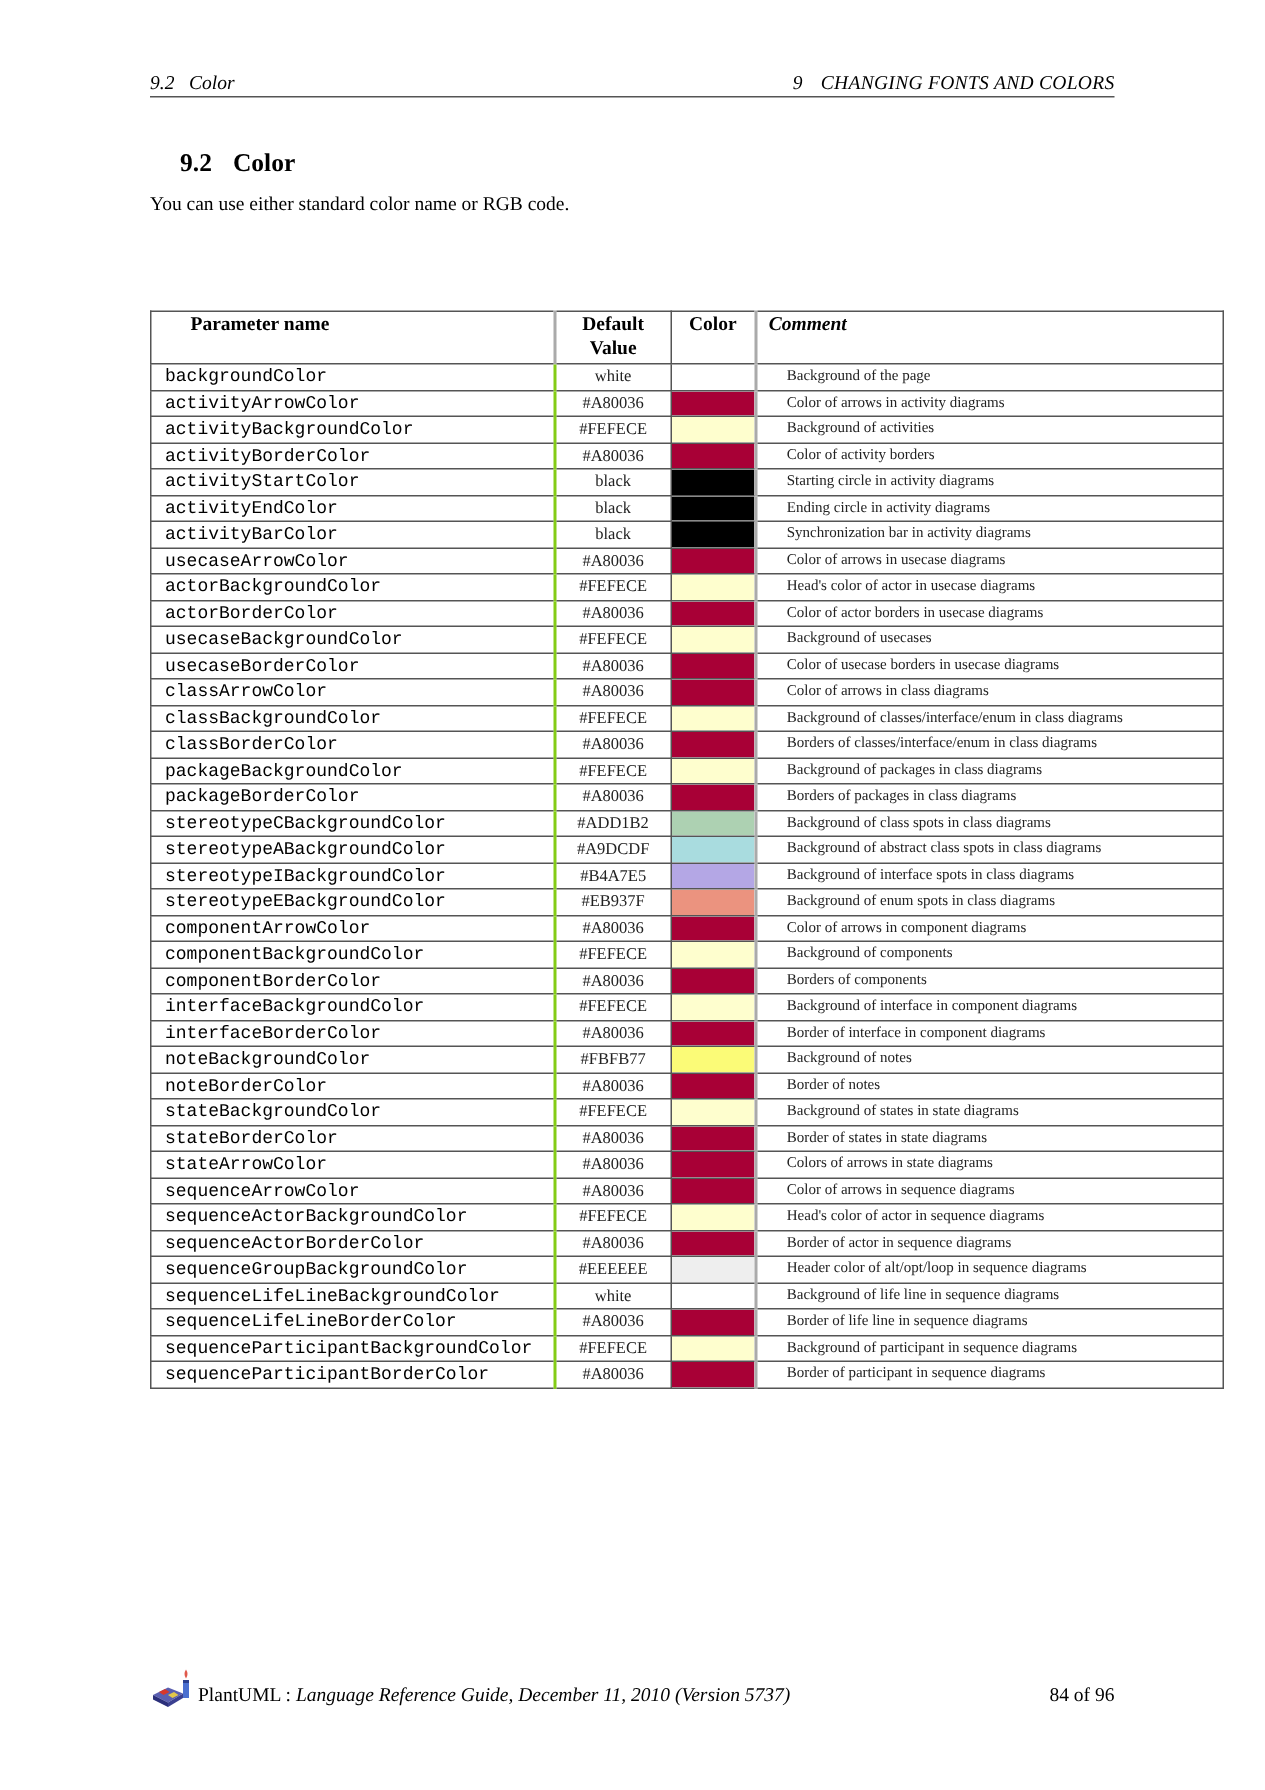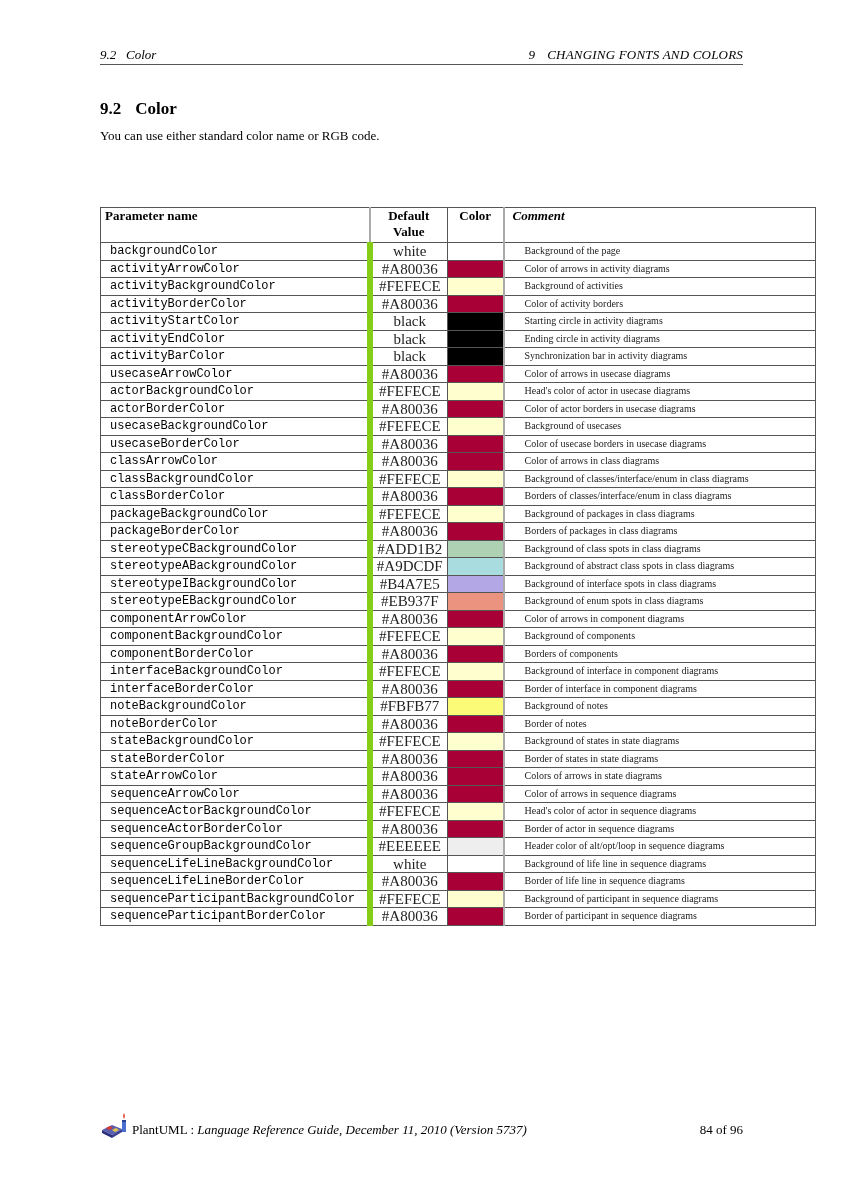--- a/index.html
+++ b/index.html
@@ -14,53 +14,53 @@
       font-family: "Liberation Serif", "DejaVu Serif", serif;
     }
     .running-header .left { position: absolute; left: 0; top: 0; }
     .running-header .right { position: absolute; right: 0; top: 0; letter-spacing: 0.2px; }
     .running-header .num { margin-right: 12px; }
     .section-title {
       position: absolute; left: 100px; top: 98px;
       font-family: "Liberation Serif", "DejaVu Serif", serif;
       font-weight: bold; font-size: 17px; line-height: 22px;
     }
-    .section-title .num { margin-right: 14px; }
+    .section-title .num { margin-right: 14px; margin-left: 20px; }
     .intro {
       position: absolute; left: 100px; top: 128px;
       font-family: "Liberation Serif", "DejaVu Serif", serif;
       font-size: 13px; line-height: 16px;
     }
     table.params {
       position: absolute; left: 100px; top: 207px;
       border-collapse: collapse; width: 715px;
       table-layout: fixed;
     }
     table.params th, table.params td {
       border: 1px solid #555;
       padding: 0; margin: 0;
     }
     table.params th {
       font-family: "Liberation Serif", "DejaVu Serif", serif;
       font-weight: bold; font-size: 13px; line-height: 16px;
       vertical-align: top; height: 34px; padding-top: 0px;
     }
-    table.params th.c-name { text-align: left; padding-left: 4px; }
+    table.params th.c-name { text-align: left; padding-left: 26px; }
     table.params th.c-def { text-align: center; border-left: 2px solid #aaa; margin-left: 12px; }
     table.params th.c-col { text-align: center; }
     table.params th.c-com { text-align: left; padding-left: 8px; border-left: 2px solid #aaa; font-style: italic; }
     table.params td { height: 16.5px; line-height: 16px; white-space: nowrap; overflow: hidden; }
     table.params td.c-name {
       font-family: "Liberation Mono", "DejaVu Sans Mono", monospace;
       font-size: 12px; padding-left: 9px;
     }
     table.params td.c-def {
       font-family: "Liberation Serif", "DejaVu Serif", serif;
-      font-size: 15px; text-align: center; color: #222;
-      border-left: 6px solid #84cc16;
+      font-size: 11px; text-align: center; color: #222;
+      border-left: 2px solid #84cc16;
     }
     table.params td.c-col { padding: 0; }
     table.params td.c-com {
       font-family: "Liberation Serif", "DejaVu Serif", serif;
       font-size: 10px; padding-left: 20px; color: #222;
       border-left: 2px solid #aaa;
     }
     col.w-name { width: 269px; }
     col.w-def { width: 78px; }
     col.w-col { width: 56px; }

